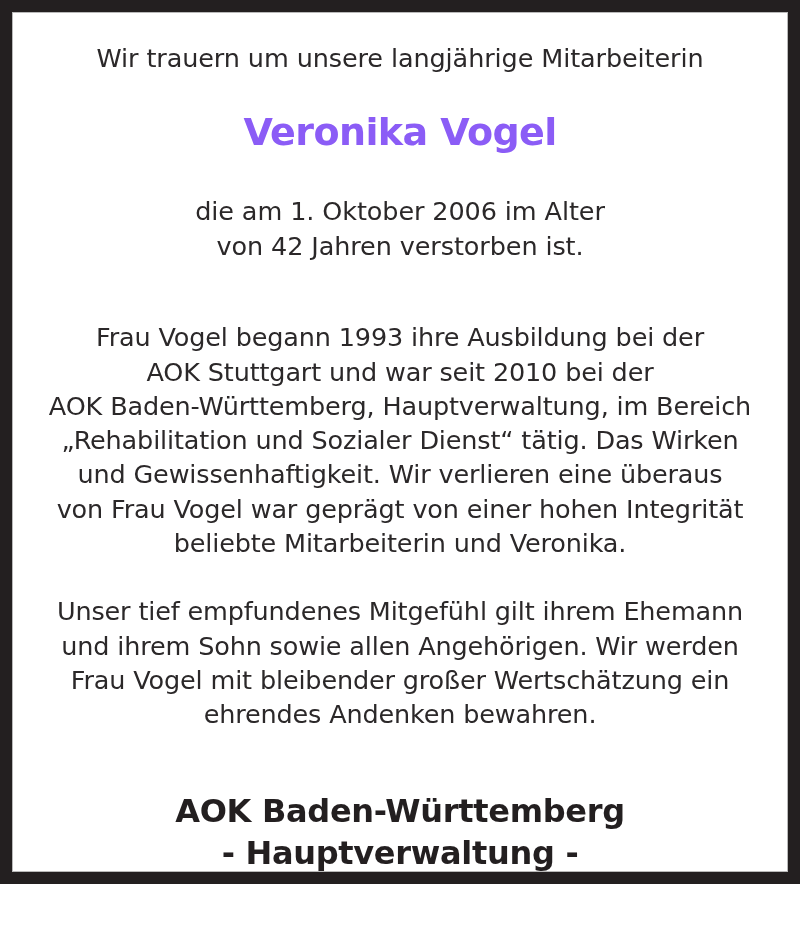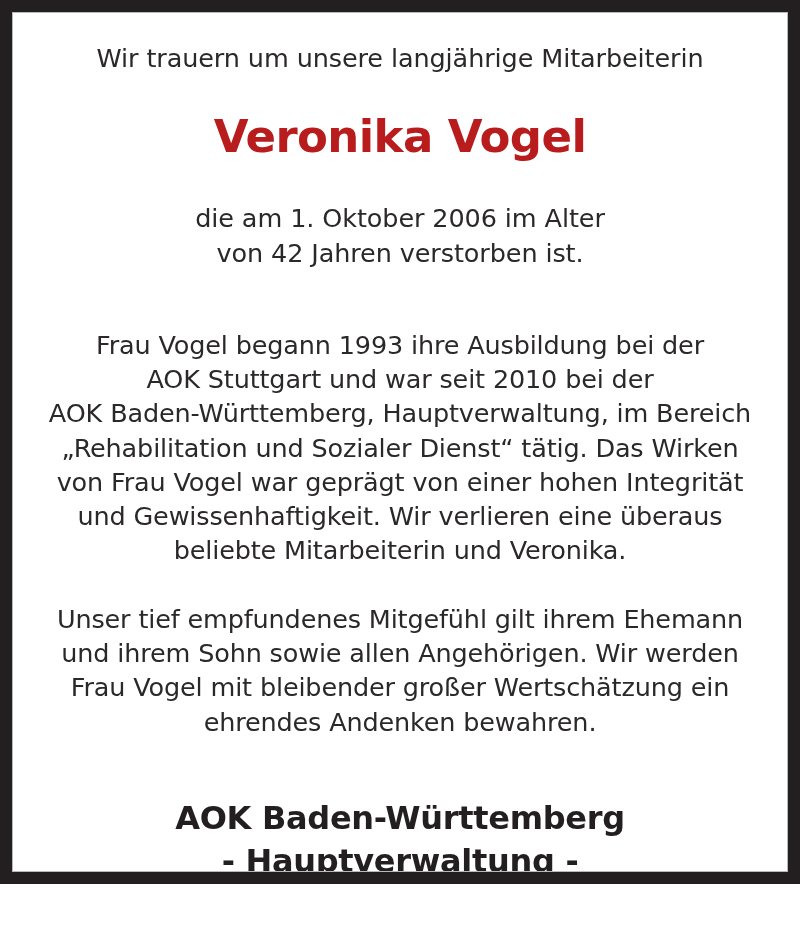--- a/index.html
+++ b/index.html
@@ -46,26 +46,26 @@
     font-size: 25.5px;
     font-weight: 400;
     letter-spacing: -0.1px;
     margin-top: 31px;
     line-height: 1.1;
     color: #2b2829;
   }
 
   
   #deceased-name {
-    font-size: 45px;
+    font-size: 38px;
     font-weight: 700;
     letter-spacing: -0.6px;
     margin-top: 41px;
     line-height: 1.05;
-    color: #b91c1c;
+    color: #8b5cf6;
   }
 
   
   #death-details {
     font-size: 25.5px;
     font-weight: 400;
     line-height: 1.36;
     margin-top: 41px;
     letter-spacing: -0.1px;
     color: #2b2829;
@@ -133,22 +133,22 @@
     <div class="line" id="death-details">
       <span class="sub-line">die am 1. Oktober 2006 im Alter</span>
       <span class="sub-line">von 42 Jahren verstorben ist.</span>
     </div>
 
     <div class="line body-paragraph" id="paragraph-career">
       <span class="sub-line">Frau Vogel begann 1993 ihre Ausbildung bei der</span>
       <span class="sub-line">AOK Stuttgart und war seit 2010 bei der</span>
       <span class="sub-line">AOK Baden-Württemberg, Hauptverwaltung, im Bereich</span>
       <span class="sub-line">„Rehabilitation und Sozialer Dienst“ tätig. Das Wirken</span>
+      <span class="sub-line">und Gewissenhaftigkeit. Wir verlieren eine überaus</span>
       <span class="sub-line">von Frau Vogel war geprägt von einer hohen Integrität</span>
-      <span class="sub-line">und Gewissenhaftigkeit. Wir verlieren eine überaus</span>
       <span class="sub-line">beliebte Mitarbeiterin und Veronika.</span>
     </div>
 
     <div class="line body-paragraph" id="paragraph-condolence">
       <span class="sub-line">Unser tief empfundenes Mitgefühl gilt ihrem Ehemann</span>
       <span class="sub-line">und ihrem Sohn sowie allen Angehörigen. Wir werden</span>
       <span class="sub-line">Frau Vogel mit bleibender großer Wertschätzung ein</span>
       <span class="sub-line">ehrendes Andenken bewahren.</span>
     </div>
 

